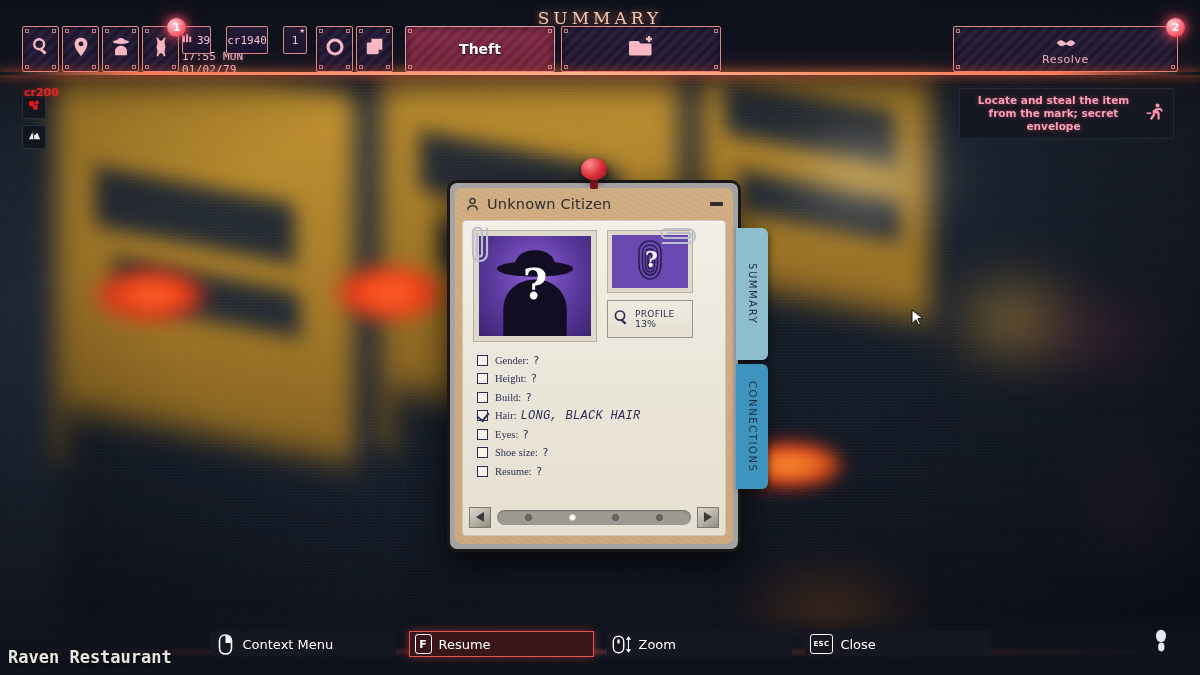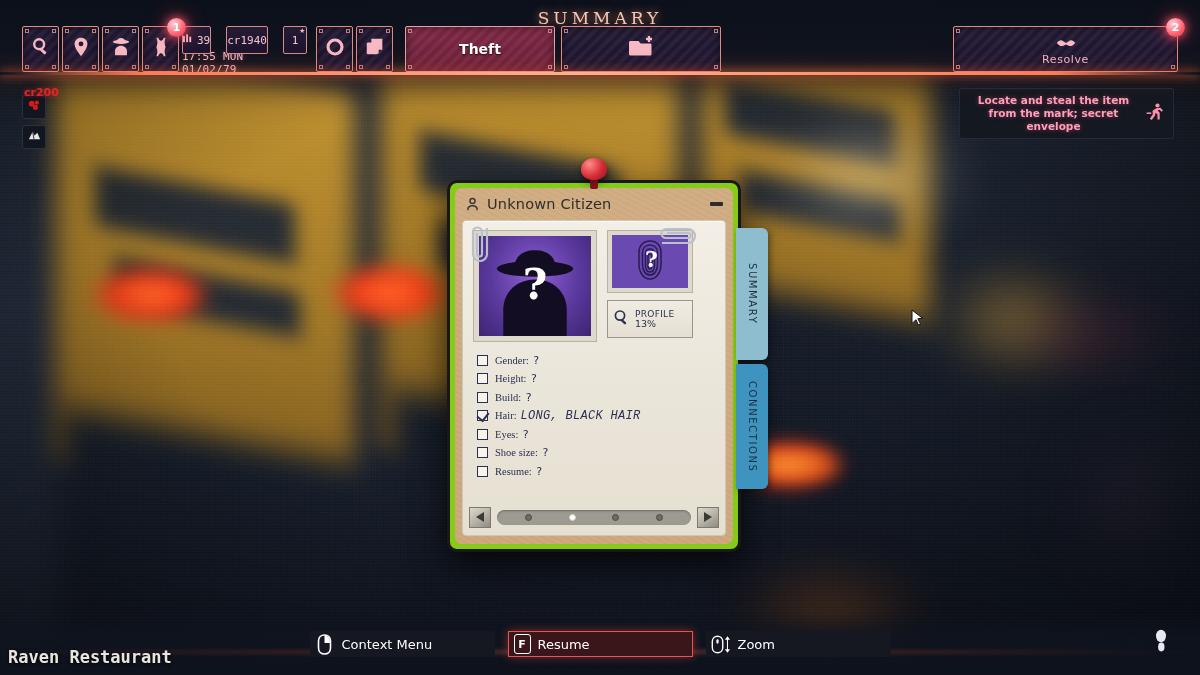--- a/index.html
+++ b/index.html
@@ -186,21 +186,21 @@
   }
   #objective svg { width:20px; height:20px; fill:#ff8fae; flex:0 0 20px; }
 
   
   #card {
     position:absolute; left:447px; top:180px; width:294px; height:372px; z-index:12;
   }
   .cardshadow { position:absolute; inset:0; border-radius:10px; box-shadow:0 14px 34px rgba(0,0,0,.75); }
   .cardframe {
     position:absolute; inset:0; border-radius:10px;
-    background:#84cc16; border:3px solid #1a1816;
+    background:#a3a3a3; border:3px solid #1a1816;
     padding:5px;
   }
   .cardpaper {
     position:absolute; left:5px; top:5px; right:5px; bottom:5px; border-radius:7px;
     background:
       repeating-linear-gradient(27deg, rgba(120,90,60,.05) 0 2px, rgba(0,0,0,0) 2px 5px),
       linear-gradient(180deg,#d2ae84 0%, #cfa97f 100%);
     overflow:hidden;
   }
   .cardhead { height:32px; display:flex; align-items:center; padding:0 10px; }
@@ -754,20 +754,24 @@
         <svg viewBox="0 0 15 21">
           <path d="M7.5 1C4 1 1.5 3.5 1.5 7v7c0 3.5 2.5 6 6 6s6-2.5 6-6V7c0-3.5-2.5-6-6-6z" fill="none" stroke="#fff" stroke-width="1.6"></path>
           <rect x="6.2" y="4.5" width="2.6" height="5" rx="1.3" fill="#fff"></rect>
         </svg>
         <svg viewBox="0 0 8 21" style="width:8px">
           <path d="M4 1l3 4H1zM4 20l3-4H1zM3.4 5h1.2v11H3.4z" fill="#fff"></path>
         </svg>
       </span>
       <span class="lbl">Zoom</span>
     </div>
+    <div class="ctrl">
+      <span class="keycap esc">ESC</span>
+      <span class="lbl">Close</span>
+    </div>
   </div>
 
 <div id="locname">Raven Restaurant</div>
 
 <div id="footprint">
   <svg viewBox="0 0 18 24">
       <ellipse cx="9" cy="7" rx="5" ry="6.2"></ellipse>
       <ellipse cx="9.3" cy="18" rx="3.2" ry="4.4"></ellipse>
     </svg>
 </div>

